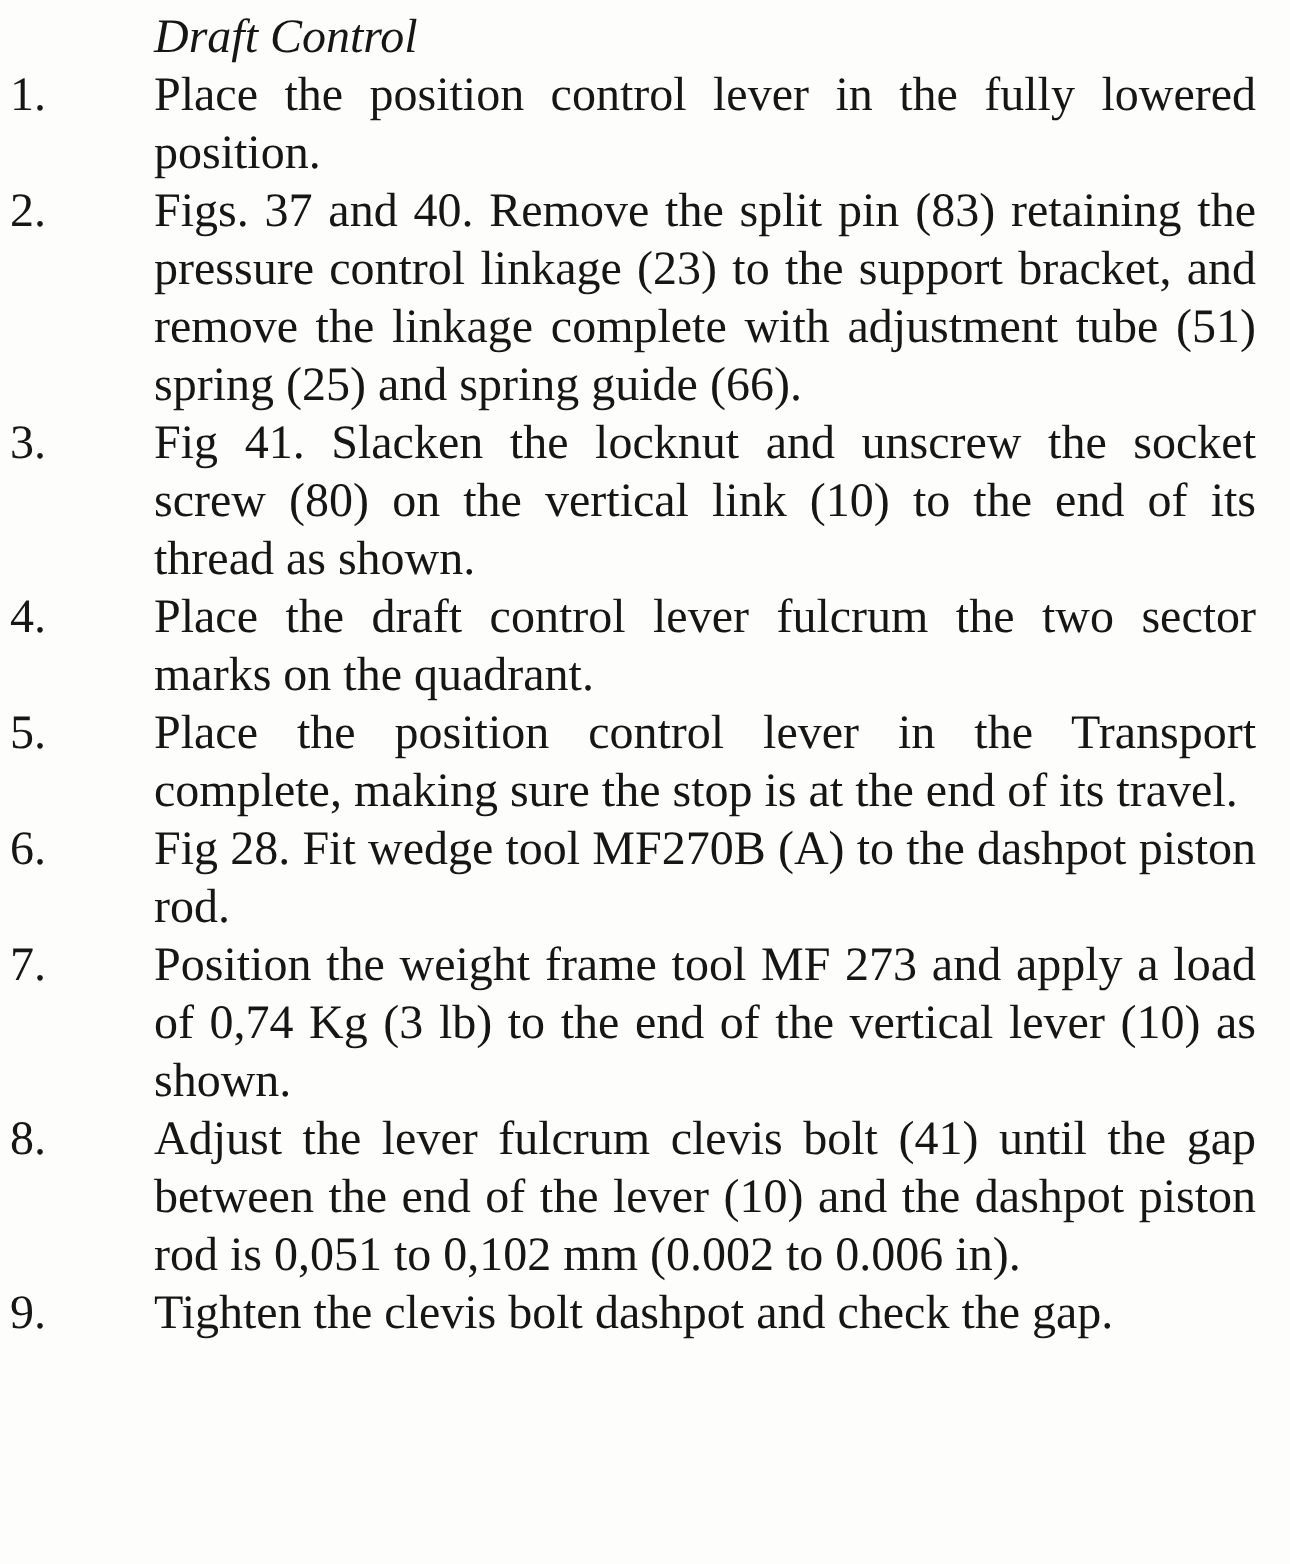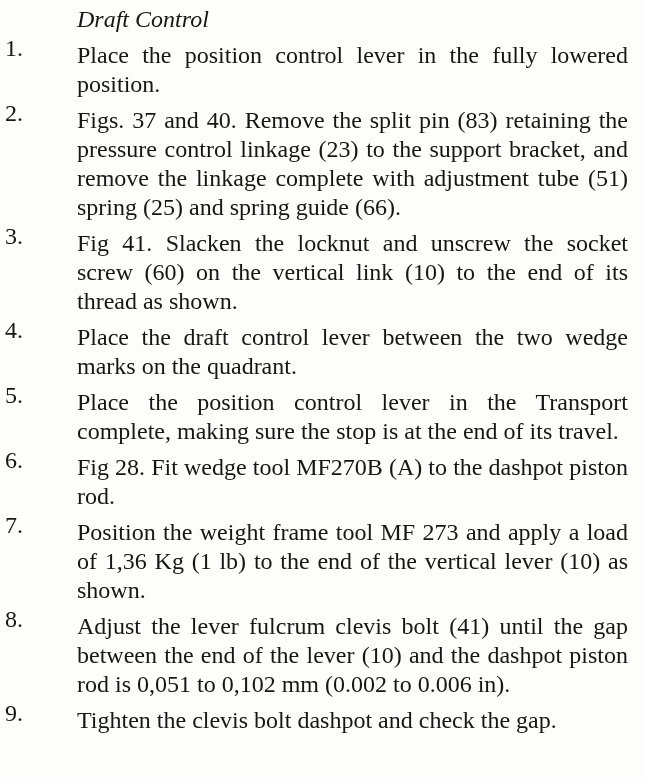--- a/index.html
+++ b/index.html
@@ -36,62 +36,61 @@
     align-items: flex-start;
   }
   .num {
     flex: 0 0 72px;
     width: 72px;
   }
   .txt {
     flex: 1 1 auto;
     text-align: justify;
     hyphens: none;
-    margin-top: 7px;
   }
 </style>
 </head>
 <body>
 
 <div class="page">
   <div class="heading">Draft Control</div>
   <ol class="steps" id="steps">
   <li class="step">
     <span class="num">1.</span>
     <span class="txt">Place the position control lever in the fully lowered position.</span>
   </li>
 
   <li class="step">
     <span class="num">2.</span>
     <span class="txt">Figs. 37 and 40. Remove the split pin (83) retaining the pressure control linkage (23) to the support bracket, and remove the linkage complete with adjustment tube (51) spring (25) and spring guide (66).</span>
   </li>
 
   <li class="step">
     <span class="num">3.</span>
-    <span class="txt">Fig 41. Slacken the locknut and unscrew the socket screw (60) on the vertical link (10) to the end of its thread as shown.</span>
+    <span class="txt">Fig 41. Slacken the locknut and unscrew the socket screw (80) on the vertical link (10) to the end of its thread as shown.</span>
   </li>
 
   <li class="step">
     <span class="num">4.</span>
-    <span class="txt">Place the draft control lever between the two wedge marks on the quadrant.</span>
+    <span class="txt">Place the draft control lever fulcrum the two sector marks on the quadrant.</span>
   </li>
 
   <li class="step">
     <span class="num">5.</span>
     <span class="txt">Place the position control lever in the Transport complete, making sure the stop is at the end of its travel.</span>
   </li>
 
   <li class="step">
     <span class="num">6.</span>
     <span class="txt">Fig 28. Fit wedge tool MF270B (A) to the dashpot piston rod.</span>
   </li>
 
   <li class="step">
     <span class="num">7.</span>
-    <span class="txt">Position the weight frame tool MF 273 and apply a load of 1,36 Kg (1 lb) to the end of the vertical lever (10) as shown.</span>
+    <span class="txt">Position the weight frame tool MF 273 and apply a load of 0,74 Kg (3 lb) to the end of the vertical lever (10) as shown.</span>
   </li>
 
   <li class="step">
     <span class="num">8.</span>
     <span class="txt">Adjust the lever fulcrum clevis bolt (41) until the gap between the end of the lever (10) and the dashpot piston rod is 0,051 to 0,102 mm (0.002 to 0.006 in).</span>
   </li>
 
   <li class="step">
     <span class="num">9.</span>
     <span class="txt">Tighten the clevis bolt dashpot and check the gap.</span>

